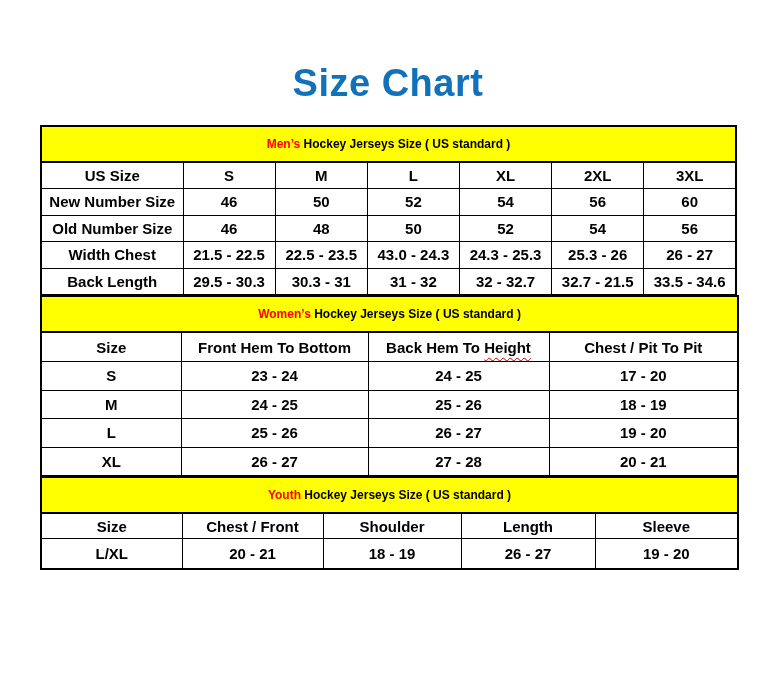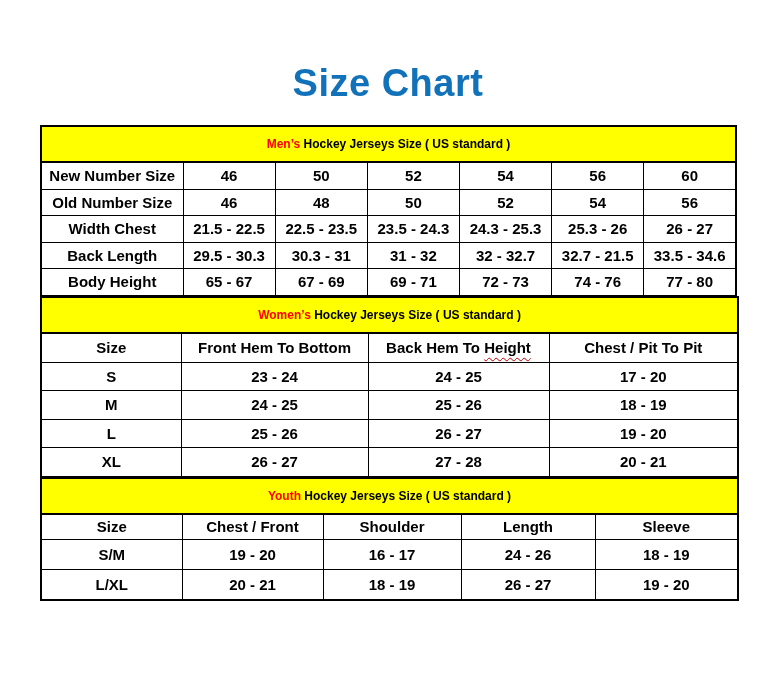--- a/index.html
+++ b/index.html
@@ -98,20 +98,29 @@
           <col>
           <col>
           <col>
           <col>
           <col>
       </colgroup>
       <tbody>
         <tr class="band-row">
           <td colspan="7"><span class="red-word">Men’s</span> <span>Hockey Jerseys Size ( US standard )</span></td>
         </tr>
+        <tr class="head-row">
+          <td>US Size</td>
+          <td>S</td>
+          <td>M</td>
+          <td>L</td>
+          <td>XL</td>
+          <td>2XL</td>
+          <td>3XL</td>
+        </tr>
         <tr class="data-row">
           <td>New Number Size</td>
           <td>46</td>
           <td>50</td>
           <td>52</td>
           <td>54</td>
           <td>56</td>
           <td>60</td>
         </tr>
         <tr class="data-row">
@@ -120,42 +129,33 @@
           <td>48</td>
           <td>50</td>
           <td>52</td>
           <td>54</td>
           <td>56</td>
         </tr>
         <tr class="data-row">
           <td>Width Chest</td>
           <td>21.5 - 22.5</td>
           <td>22.5 - 23.5</td>
-          <td>23.5 - 24.3</td>
+          <td>43.0 - 24.3</td>
           <td>24.3 - 25.3</td>
           <td>25.3 - 26</td>
           <td>26 - 27</td>
         </tr>
         <tr class="data-row">
           <td>Back Length</td>
           <td>29.5 - 30.3</td>
           <td>30.3 - 31</td>
           <td>31 - 32</td>
           <td>32 - 32.7</td>
           <td>32.7 - 21.5</td>
           <td>33.5 - 34.6</td>
-        </tr>
-        <tr class="data-row">
-          <td>Body Height</td>
-          <td>65 - 67</td>
-          <td>67 - 69</td>
-          <td>69 - 71</td>
-          <td>72 - 73</td>
-          <td>74 - 76</td>
-          <td>77 - 80</td>
         </tr>
       </tbody>
     </table>
 
     <table class="tbl women">
       <colgroup>
         <col class="label-col-w0">
           <col class="w1">
           <col class="w2">
           <col class="w3">
@@ -210,27 +210,20 @@
           <td colspan="5"><span class="red-word">Youth</span> <span>Hockey Jerseys Size ( US standard )</span></td>
         </tr>
         <tr class="head-row">
           <td>Size</td>
           <td>Chest / Front</td>
           <td>Shoulder</td>
           <td>Length</td>
           <td>Sleeve</td>
         </tr>
         <tr class="data-row">
-          <td>S/M</td>
-          <td>19 - 20</td>
-          <td>16 - 17</td>
-          <td>24 - 26</td>
-          <td>18 - 19</td>
-        </tr>
-        <tr class="data-row">
           <td>L/XL</td>
           <td>20 - 21</td>
           <td>18 - 19</td>
           <td>26 - 27</td>
           <td>19 - 20</td>
         </tr>
       </tbody>
     </table>
 
   </div>

